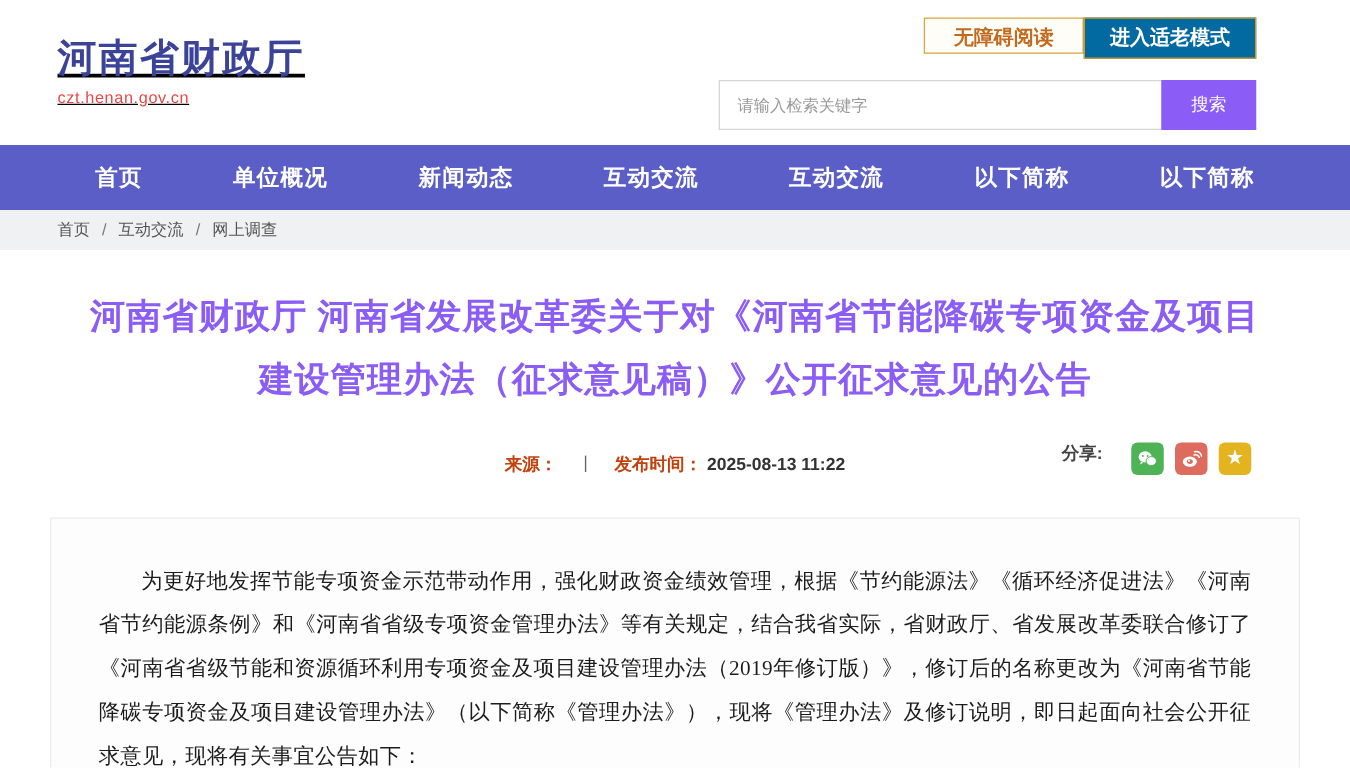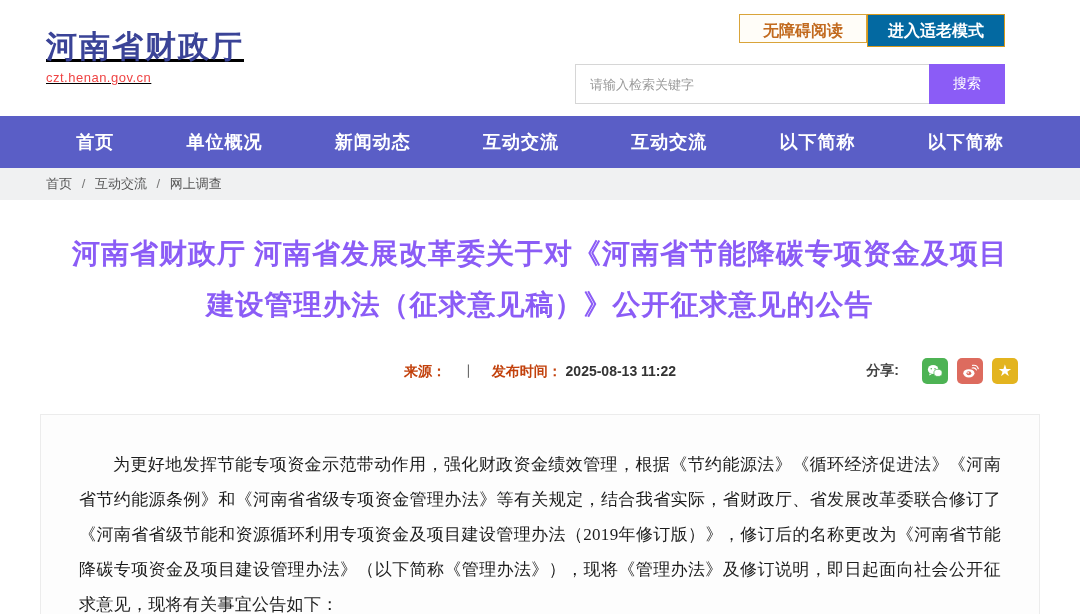--- a/index.html
+++ b/index.html
@@ -42,21 +42,21 @@
   .article { background:#fff; padding-top:28px; }
   .article-title { width:960px; margin:0 auto; text-align:center;
     font-family:"Liberation Serif","DejaVu Serif",serif;
     font-size:28px; font-weight:bold; color:#8b5cf6; line-height:51px; letter-spacing:1px; }
   .meta-row { position:relative; height:34px; margin-top:24px; }
   .meta-center { position:absolute; left:0; right:0; text-align:center;
     font-size:14px; color:#333; line-height:34px; }
   .meta-label { font-weight:bold; color:#c2410c; }
   .meta-divider { margin:0 12px; color:#666; }
   .meta-time { color:#333; font-weight:bold; }
-  .share-block { position:absolute; right:62px; top:0; display:flex; align-items:center; height:34px; }
+  .share-block { position:absolute; right:79px; top:0; display:flex; align-items:flex-start; height:34px; }
   .share-label { font-size:14px; color:#444; font-weight:bold; margin-right:14px; }
   .share-icon { width:26px; height:26px; border-radius:5px; margin-left:9px; cursor:pointer;
     display:flex; align-items:center; justify-content:center; }
   .share-wechat { background:#4db354; }
   .share-weibo  { background:#dd6b5e; }
   .share-star   { background:#e3b41f; color:#fff; font-size:16px; line-height:1; }
 
   
   .content-box { margin:26px 40px 0 40px; background:#fdfdfd; border:1px solid #ececec;
     padding:32px 38px 40px 38px; min-height:180px; }

